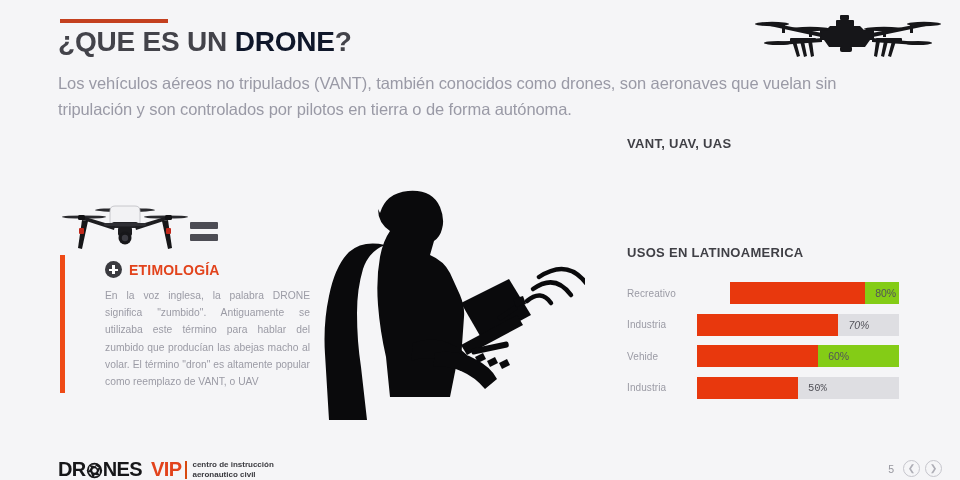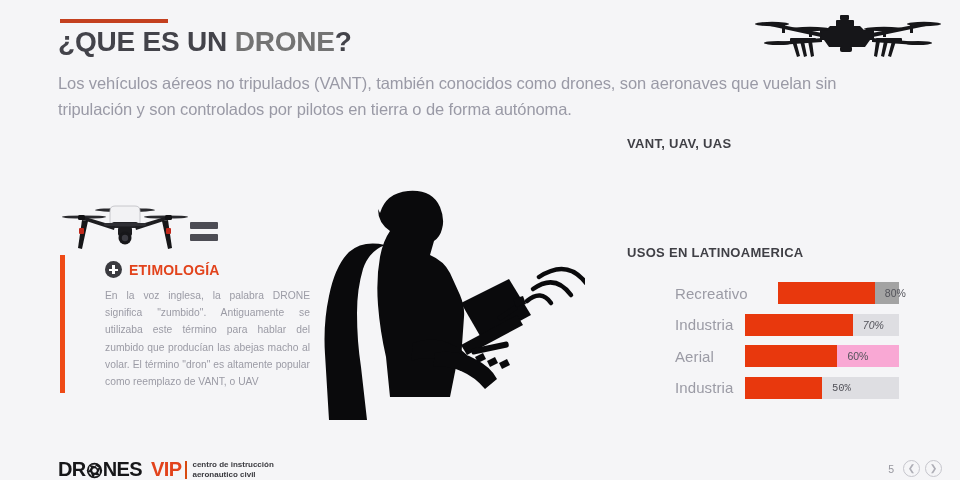--- a/index.html
+++ b/index.html
@@ -34,21 +34,21 @@
 
   .page-title {
     position: absolute;
     left: 58px; top: 26px;
     font-size: 28px;
     font-weight: bold;
     letter-spacing: -0.2px;
     color: #43434a;
     white-space: nowrap;
   }
-  .page-title .hl { color: #737373; }
+  .page-title .hl { color: #0f172a; }
 
   .subtitle {
     position: absolute;
     left: 58px; top: 70px;
     width: 852px;
     font-size: 16.5px;
     line-height: 26px;
     color: #9a9aa6;
     letter-spacing: -0.1px;
   }
@@ -161,24 +161,23 @@
   }
   .bar-row {
     display: flex;
     align-items: center;
     height: 22px;
     margin-bottom: 9.5px;
   }
   .bar-label {
     width: 70px;
     flex: 0 0 70px;
-    font-size: 15px;
+    font-size: 10px;
     color: #9b9ba5;
     letter-spacing: 0.1px;
-    margin-left: 48px;
   }
   .bar-track {
     position: relative;
     flex: 1 1 auto;
     height: 22px;
     background: #dedee2;
   }
   .bar-fill {
     position: absolute;
     left: 0; top: 0;
@@ -360,35 +359,35 @@
       <path d="M254 92 q30 -20 50 10"></path>
     </g>
   </svg>
 
   <h2 class="rp rp-heading" id="vant-head">VANT, UAV, UAS</h2>
   <h2 class="rp rp-heading" id="usos-head">USOS  EN  LATINOAMERICA</h2>
 
   <div class="chart" id="chart">
       <div class="bar-row">
         <div class="bar-label">Recreativo</div>
-        <div class="bar-track" style="background: #a3a3a3; margin-left: 33px;">
+        <div class="bar-track" style="background: #84cc16; margin-left: 33px;">
           <div class="bar-fill" style="width: 80%; background: rgb(232, 56, 13);"></div>
           <div class="bar-value" style="left: calc(80% + 10px);">80%</div>
         </div>
       </div>
       <div class="bar-row">
         <div class="bar-label">Industria</div>
         <div class="bar-track" style="background: rgb(222, 222, 226);">
           <div class="bar-fill" style="width: 70%; background: rgb(232, 56, 13);"></div>
           <div class="bar-value" style="left: calc(70% + 10px); font-style: italic;">70%</div>
         </div>
       </div>
       <div class="bar-row">
-        <div class="bar-label">Aerial</div>
-        <div class="bar-track" style="background: #f9a8d4;">
+        <div class="bar-label">Vehide</div>
+        <div class="bar-track" style="background: #84cc16;">
           <div class="bar-fill" style="width: 60%; background: rgb(232, 56, 13);"></div>
           <div class="bar-value" style="left: calc(60% + 10px);">60%</div>
         </div>
       </div>
       <div class="bar-row">
         <div class="bar-label">Industria</div>
         <div class="bar-track" style="background: rgb(222, 222, 226); font-family: Liberation Mono, monospace;">
           <div class="bar-fill" style="width: 50%; background: rgb(232, 56, 13);"></div>
           <div class="bar-value" style="left: calc(50% + 10px);">50%</div>
         </div>

